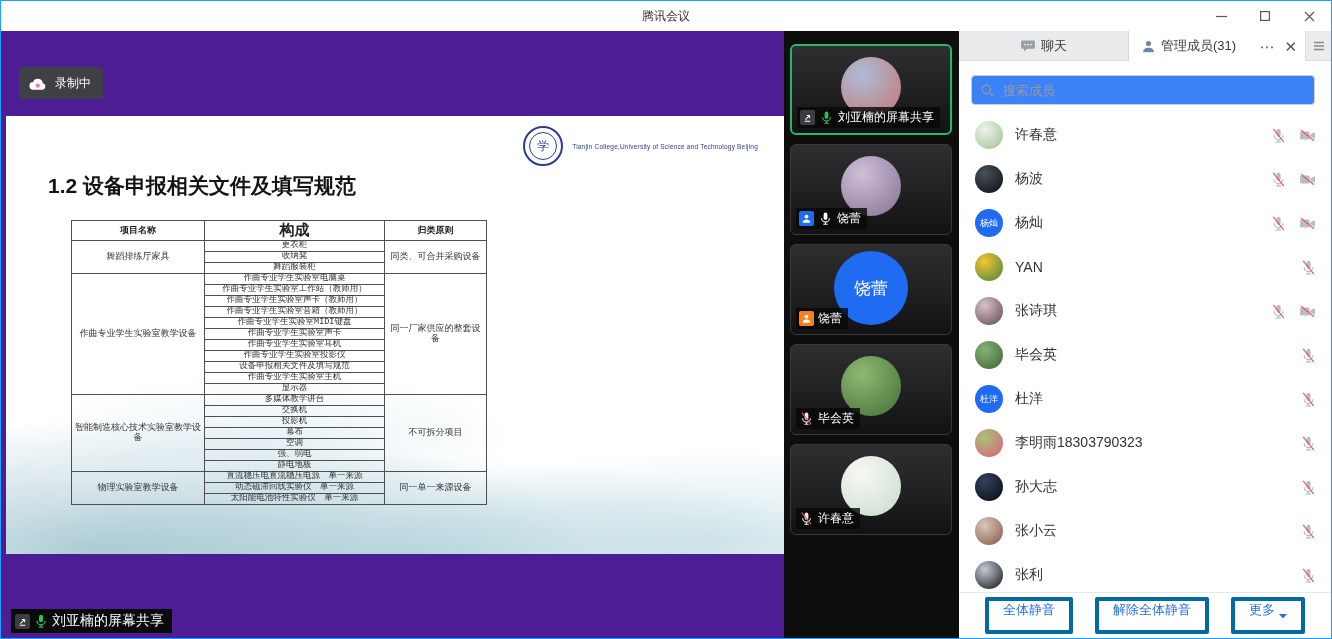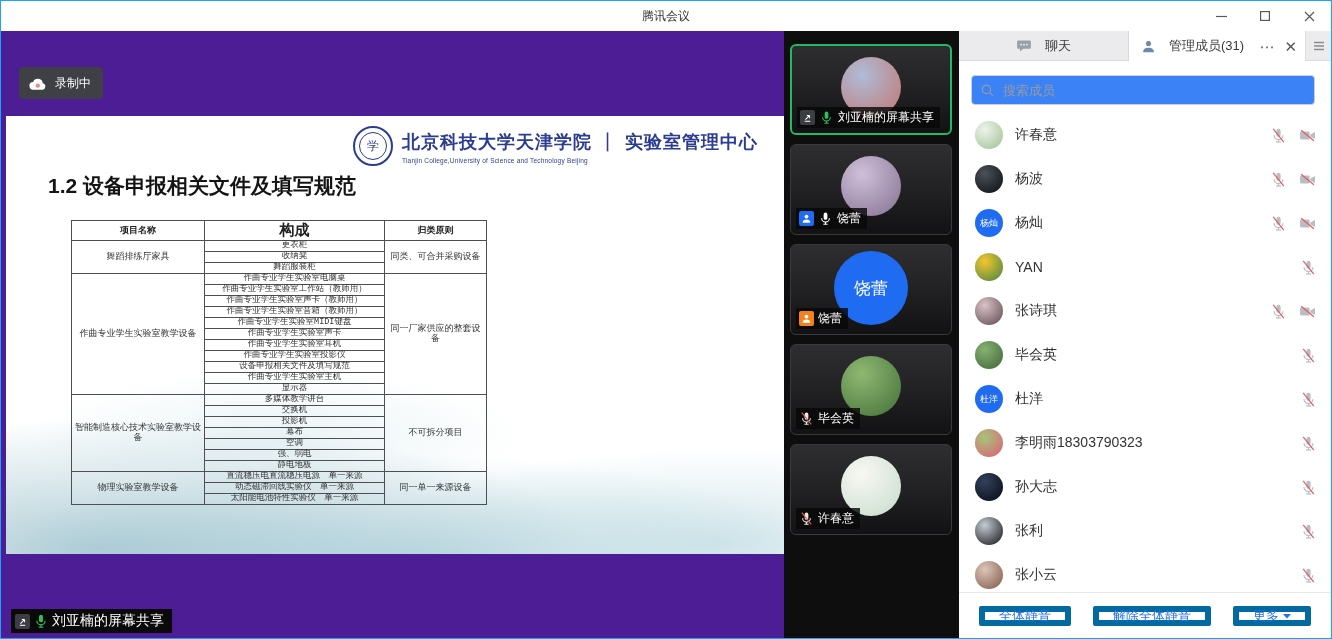--- a/index.html
+++ b/index.html
@@ -53,43 +53,43 @@
     border:1px solid #3a3a3d;overflow:hidden;}
   .tile.active{border:2px solid #25b864;}
   .tile-avatar{width:60px;height:60px;border-radius:50%;margin:11px auto 0;display:flex;
     align-items:center;justify-content:center;color:#fff;font-size:15px;}
   .tile-label{position:absolute;left:5px;bottom:5px;max-width:150px;display:flex;align-items:center;gap:4px;
     background:rgba(8,8,8,.82);padding:2px 6px 2px 3px;color:#fff;font-size:12px;white-space:nowrap;overflow:hidden;}
   .badge{width:15px;height:15px;border-radius:2px;flex:none;display:flex;align-items:center;justify-content:center;}
   .ic{flex:none;display:flex;align-items:center;justify-content:center;}
   
   .tabbar{height:30px;display:flex;flex:none;}
-  .tab{display:flex;align-items:center;gap:13px;font-size:13px;color:#3a3a3e;cursor:default;}
+  .tab{display:flex;align-items:center;gap:5px;font-size:13px;color:#3a3a3e;cursor:default;}
   .tab-chat{width:170px;background:#ebebed;border-bottom:1px solid #d8d8da;border-right:1px solid #d8d8da;
     justify-content:center;}
   .tab-member{flex:1;background:#fff;padding:0 8px 0 12px;}
   .tab-actions{margin-left:auto;display:flex;align-items:center;gap:10px;color:#555;}
   .tab-actions .ta{font-size:15px;line-height:1;cursor:default;}
   .rail-btn{width:26px;flex:none;background:#ececee;border-left:1px solid #dcdcde;border-bottom:1px solid #dcdcde;
     display:flex;align-items:center;justify-content:center;}
   .searchwrap{padding:14px 16px 8px 12px;flex:none;}
   .searchbox{height:30px;border:1px solid #cfcfd3;border-radius:4px;display:flex;align-items:center;
     padding:0 8px;gap:6px;background:#3b82f6;}
   .searchbox input{border:none;outline:none;flex:1;font-size:13px;color:#333;font-family:inherit;background:transparent;}
   .searchbox input::placeholder{color:#9a9aa0;}
   .memberlist{flex:1;overflow:hidden;}
   .member-row{height:44px;display:flex;align-items:center;padding:0 14px 0 16px;}
   .m-avatar{width:28px;height:28px;border-radius:50%;flex:none;display:flex;align-items:center;
     justify-content:center;color:#fff;font-size:9px;letter-spacing:0;}
   .m-name{margin-left:12px;font-size:14px;color:#333;white-space:nowrap;}
   .m-icons{margin-left:auto;display:flex;align-items:center;gap:11px;}
   .panel-footer{height:46px;flex:none;border-top:1px solid #e8e8ea;display:flex;align-items:center;
     justify-content:center;gap:22px;}
-  .pf-btn{height:20px;min-width:70px;padding:0 14px;background:#fff;border:6px solid #0369a1;border-radius:2px;
-    color:#2670e8;font-size:13px;display:flex;align-items:center;justify-content:center;gap:4px;cursor:default;}
+  .pf-btn{height:37px;min-width:70px;padding:0 14px;background:#fff;border:4px solid #0369a1;border-radius:2px;
+    color:#2670e8;font-size:13px;display:flex;justify-content:center;gap:4px;cursor:default;}
 </style>
 </head>
 <body>
 
 <div class="window">
 
   <div class="titlebar">
     <div class="title">腾讯会议</div>
     <div class="win-controls">
       <div class="win-btn">
@@ -122,25 +122,20 @@
         </span>
         <span>录制中</span>
       </div>
 
       <div class="slide">
         <div class="slide-header">
           <div class="seal">
             <div class="seal-inner">学</div>
           </div>
           <div class="sh-text">
-            <div class="sh-row">
-              <span>北京科技大学天津学院</span>
-              <span class="sh-sep">丨</span>
-              <span>实验室管理中心</span>
-            </div>
             <div class="sh-en">Tianjin College,University of Science and Technology Beijing</div>
           </div>
         </div>
         <div class="slide-title">1.2 设备申报相关文件及填写规范</div>
         <table class="slide-table">
           <thead>
               <tr>
                 <th class="c-name">项目名称</th>
                 <th class="c-item">构成</th>
                 <th class="c-rule">归类原则</th>
@@ -538,37 +533,37 @@
     <rect x="9" y="2.5" width="6" height="11.5" rx="3" fill="#b9bdc4"></rect>
     <path d="M5.8 11.5a6.2 6.2 0 0 0 12.4 0" fill="none" stroke="#b9bdc4" stroke-width="1.8"></path>
     <line x1="12" y1="17.7" x2="12" y2="20.6" stroke="#b9bdc4" stroke-width="1.8"></line>
     <line x1="8.6" y1="21.2" x2="15.4" y2="21.2" stroke="#b9bdc4" stroke-width="1.8"></line>
     <line x1="4.5" y1="2.5" x2="19.5" y2="21.5" stroke="#e85b5b" stroke-width="1.7"></line>
                 </svg>
               </span>
             </div>
           </div>
           <div class="member-row">
+    <div class="m-avatar" style="background:radial-gradient(circle at 35% 30%, #dcc6ba 0%, #8d6757 85%)"></div>
+    <span class="m-name">张小云</span>
+    <div class="m-icons">
+              <span class="ic" style="width:17px;height:17px">
+                <svg width="100%" height="100%" viewBox="0 0 24 24">
+    <rect x="9" y="2.5" width="6" height="11.5" rx="3" fill="#b9bdc4"></rect>
+    <path d="M5.8 11.5a6.2 6.2 0 0 0 12.4 0" fill="none" stroke="#b9bdc4" stroke-width="1.8"></path>
+    <line x1="12" y1="17.7" x2="12" y2="20.6" stroke="#b9bdc4" stroke-width="1.8"></line>
+    <line x1="8.6" y1="21.2" x2="15.4" y2="21.2" stroke="#b9bdc4" stroke-width="1.8"></line>
+    <line x1="4.5" y1="2.5" x2="19.5" y2="21.5" stroke="#e85b5b" stroke-width="1.7"></line>
+                </svg>
+              </span>
+            </div>
+          </div>
+          <div class="member-row">
     <div class="m-avatar" style="background:radial-gradient(circle at 35% 30%, #c3cbd4 0%, #2c2c30 85%)"></div>
     <span class="m-name">张利</span>
-    <div class="m-icons">
-              <span class="ic" style="width:17px;height:17px">
-                <svg width="100%" height="100%" viewBox="0 0 24 24">
-    <rect x="9" y="2.5" width="6" height="11.5" rx="3" fill="#b9bdc4"></rect>
-    <path d="M5.8 11.5a6.2 6.2 0 0 0 12.4 0" fill="none" stroke="#b9bdc4" stroke-width="1.8"></path>
-    <line x1="12" y1="17.7" x2="12" y2="20.6" stroke="#b9bdc4" stroke-width="1.8"></line>
-    <line x1="8.6" y1="21.2" x2="15.4" y2="21.2" stroke="#b9bdc4" stroke-width="1.8"></line>
-    <line x1="4.5" y1="2.5" x2="19.5" y2="21.5" stroke="#e85b5b" stroke-width="1.7"></line>
-                </svg>
-              </span>
-            </div>
-          </div>
-          <div class="member-row">
-    <div class="m-avatar" style="background:radial-gradient(circle at 35% 30%, #dcc6ba 0%, #8d6757 85%)"></div>
-    <span class="m-name">张小云</span>
     <div class="m-icons">
               <span class="ic" style="width:17px;height:17px">
                 <svg width="100%" height="100%" viewBox="0 0 24 24">
     <rect x="9" y="2.5" width="6" height="11.5" rx="3" fill="#b9bdc4"></rect>
     <path d="M5.8 11.5a6.2 6.2 0 0 0 12.4 0" fill="none" stroke="#b9bdc4" stroke-width="1.8"></path>
     <line x1="12" y1="17.7" x2="12" y2="20.6" stroke="#b9bdc4" stroke-width="1.8"></line>
     <line x1="8.6" y1="21.2" x2="15.4" y2="21.2" stroke="#b9bdc4" stroke-width="1.8"></line>
     <line x1="4.5" y1="2.5" x2="19.5" y2="21.5" stroke="#e85b5b" stroke-width="1.7"></line>
                 </svg>
               </span>

